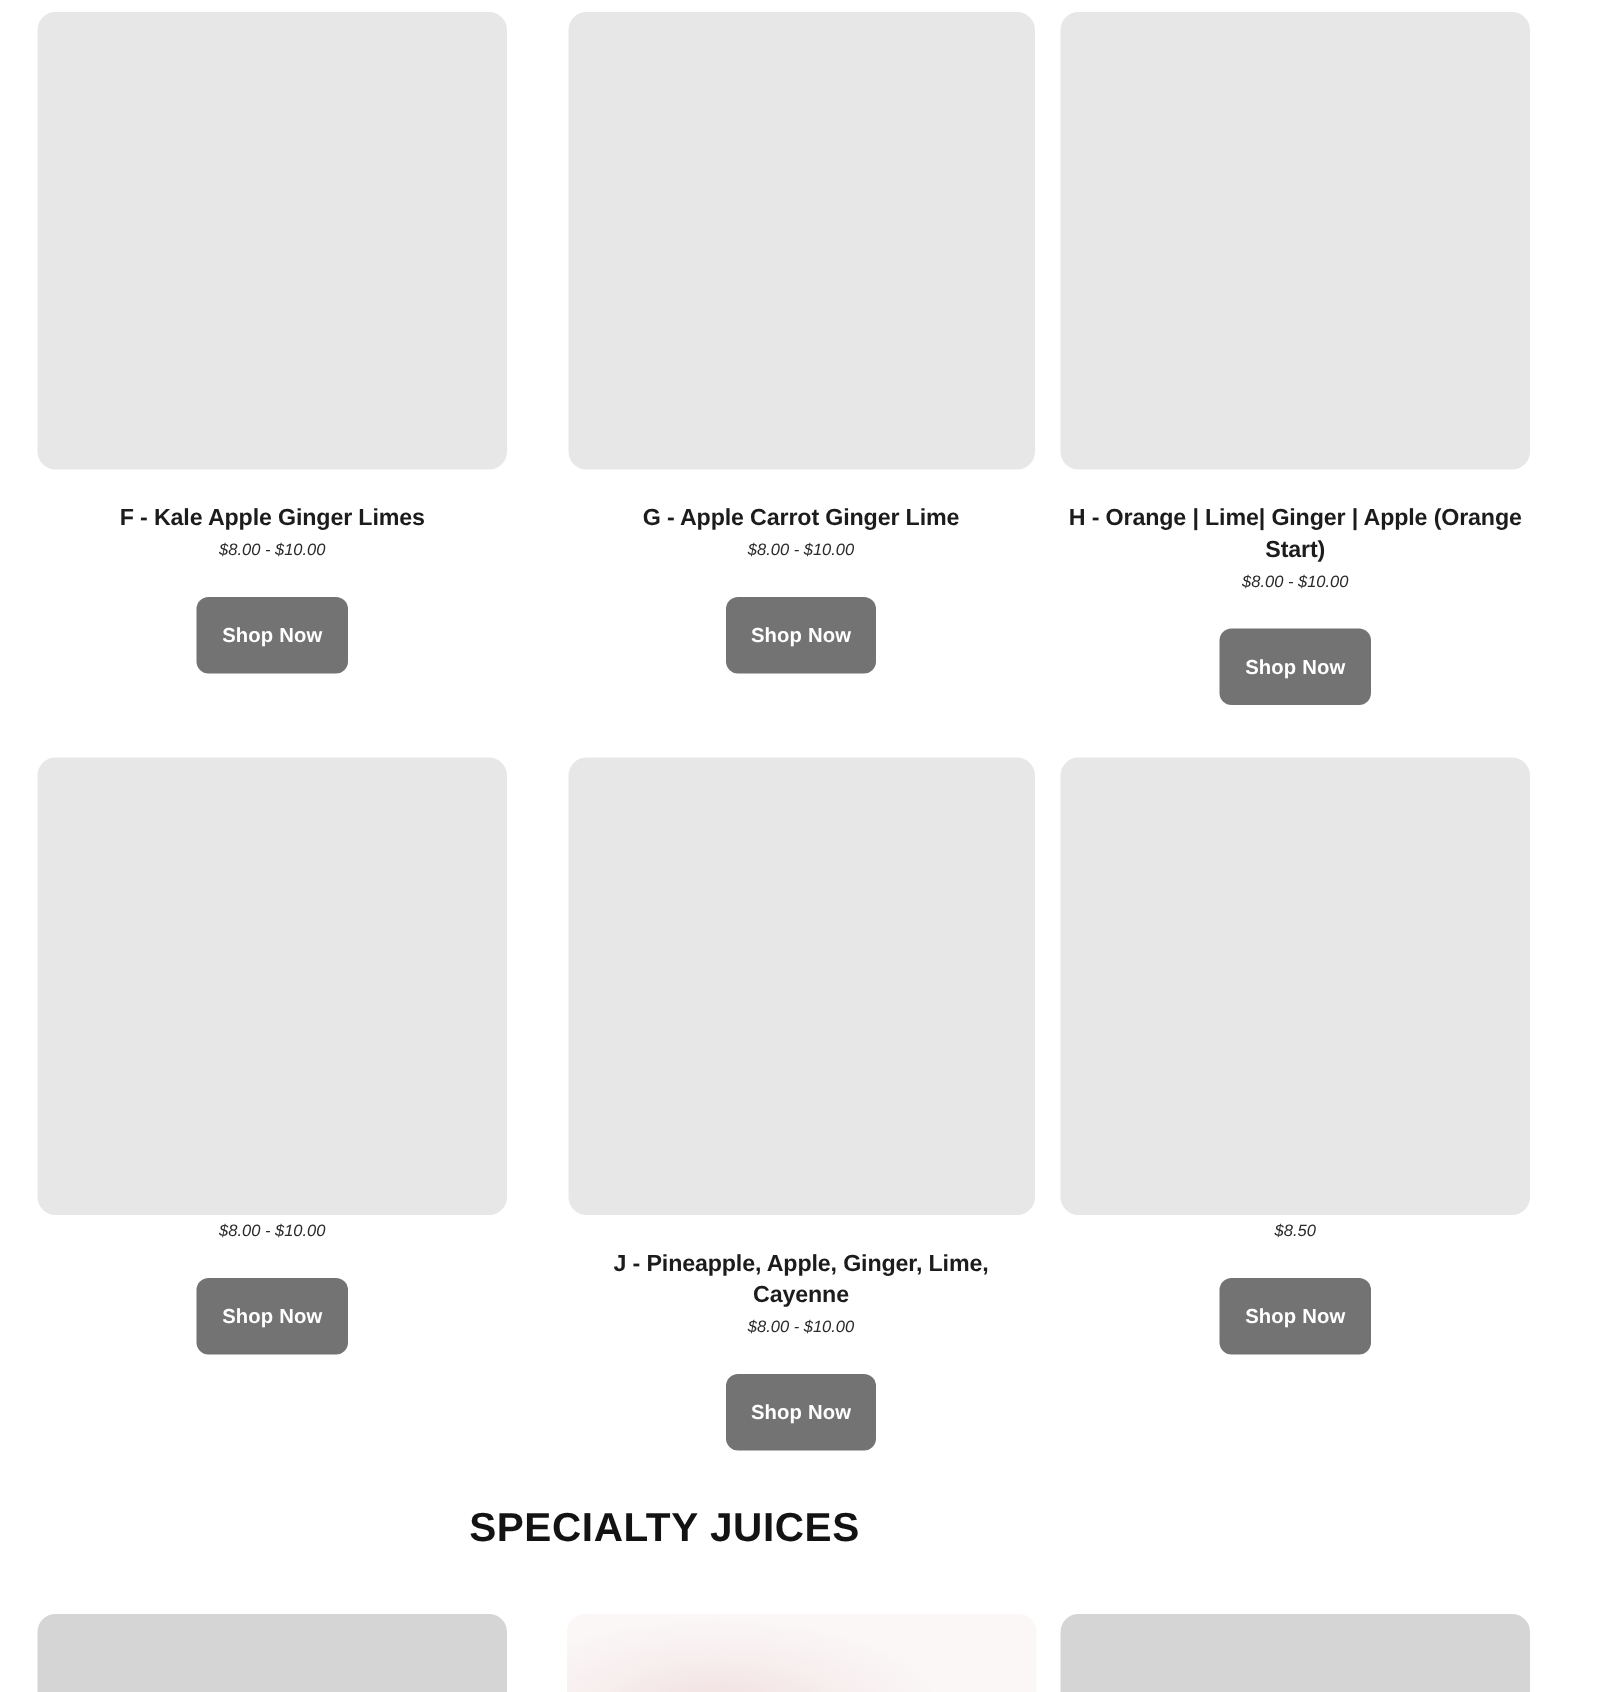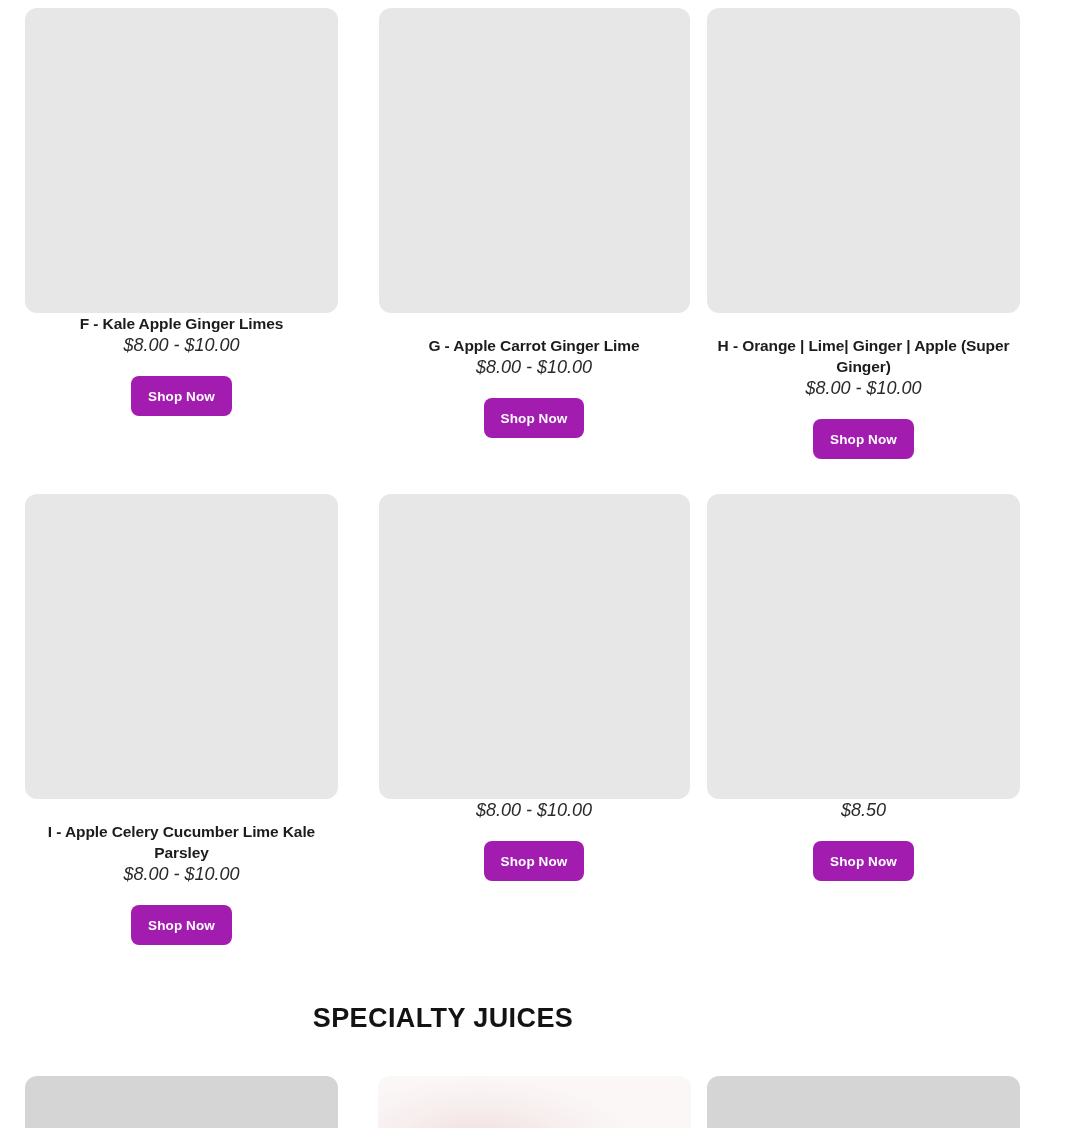--- a/index.html
+++ b/index.html
@@ -71,36 +71,36 @@
   .product-title.light {
     font-weight: 500;
     letter-spacing: 0.2px;
     font-size: 15px;
   }
 
   .product-price {
     margin: 0;
     width: 313px;
     text-align: center;
-    font-size: 18px;
+    font-size: 11px;
     line-height: 20px;
     font-style: italic;
     font-weight: 400;
     color: #2a2a2a;
   }
 
   .shop-button {
     display: inline-flex;
     align-items: center;
     justify-content: center;
     box-sizing: border-box;
     min-width: 100px;
-    height: 40px;
+    height: 51px;
     padding: 0 17px;
-    background: #a21caf;
+    background: #737373;
     color: #ffffff;
     border: none;
     border-radius: 8px;
     font-family: "Liberation Sans", sans-serif;
     font-size: 13.5px;
     font-weight: 700;
     letter-spacing: 0.1px;
     cursor: pointer;
     white-space: nowrap;
   }
@@ -135,51 +135,51 @@
 <body>
 
 <div class="page">
 
   <div class="grid">
 
     <div class="grid-row" style="padding-top:8px;">
 
       <div class="product-card col-1">
         <div class="product-media"></div>
-        <div class="product-title" style="">F - Kale Apple Ginger Limes</div>
+        <div class="product-title" style="margin-top:22px;">F - Kale Apple Ginger Limes</div>
         <div class="product-price" style="margin-top:1px;">$8.00 - $10.00</div>
         <button class="shop-button" style="margin-top:21px;">Shop Now</button>
       </div>
 
       <div class="product-card col-2">
         <div class="product-media"></div>
         <div class="product-title" style="margin-top:22px;">G - Apple Carrot Ginger Lime</div>
         <div class="product-price" style="margin-top:1px;">$8.00 - $10.00</div>
         <button class="shop-button" style="margin-top:21px;">Shop Now</button>
       </div>
 
       <div class="product-card col-3">
         <div class="product-media"></div>
-        <div class="product-title" style="margin-top:22px;">H - Orange | Lime| Ginger | Apple (Super Ginger)</div>
+        <div class="product-title" style="margin-top:22px;">H - Orange | Lime| Ginger | Apple (Orange Start)</div>
         <div class="product-price" style="margin-top:1px;">$8.00 - $10.00</div>
         <button class="shop-button" style="margin-top:21px;">Shop Now</button>
       </div>
     </div>
 
     <div class="grid-row" style="padding-top:35px;">
 
       <div class="product-card col-1">
         <div class="product-media"></div>
-        <div class="product-title" style="margin-top:22px;">I - Apple Celery Cucumber Lime Kale Parsley</div>
         <div class="product-price" style="margin-top:1px;">$8.00 - $10.00</div>
         <button class="shop-button" style="margin-top:21px;">Shop Now</button>
       </div>
 
       <div class="product-card col-2">
         <div class="product-media"></div>
+        <div class="product-title" style="margin-top:22px;">J - Pineapple, Apple, Ginger, Lime, Cayenne</div>
         <div class="product-price" style="margin-top:1px;">$8.00 - $10.00</div>
         <button class="shop-button" style="margin-top:21px;">Shop Now</button>
       </div>
 
       <div class="product-card col-3">
         <div class="product-media"></div>
         <div class="product-price" style="margin-top:1px;">$8.50</div>
         <button class="shop-button" style="margin-top:21px;">Shop Now</button>
       </div>
     </div>

